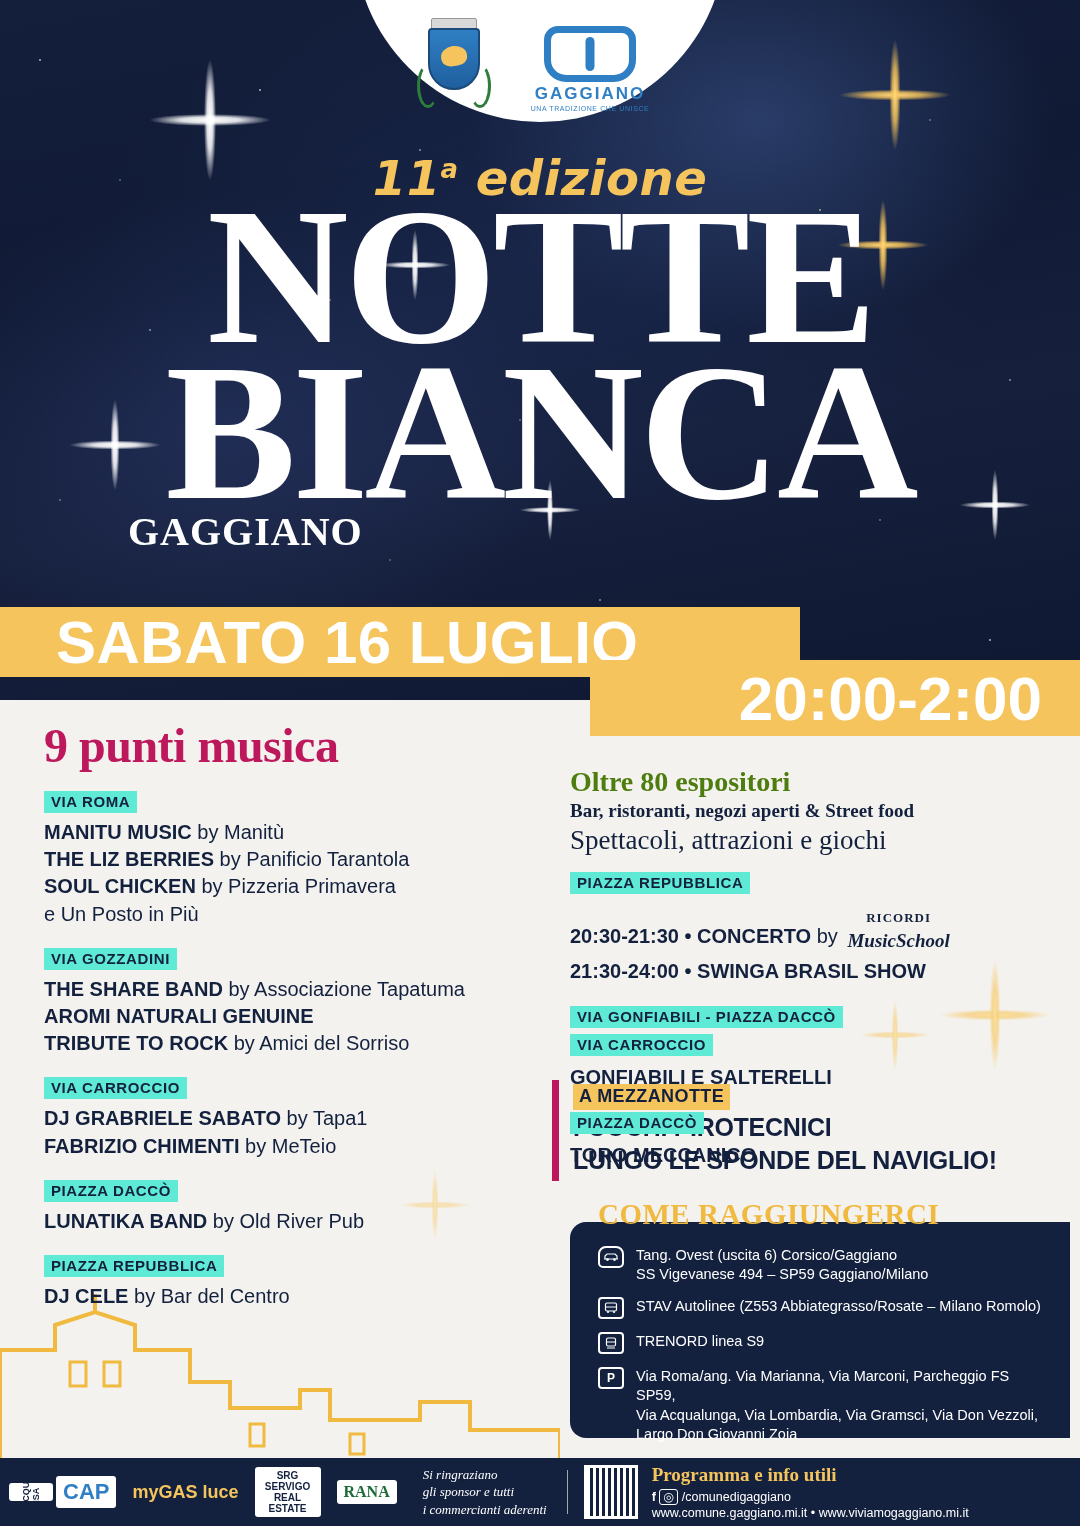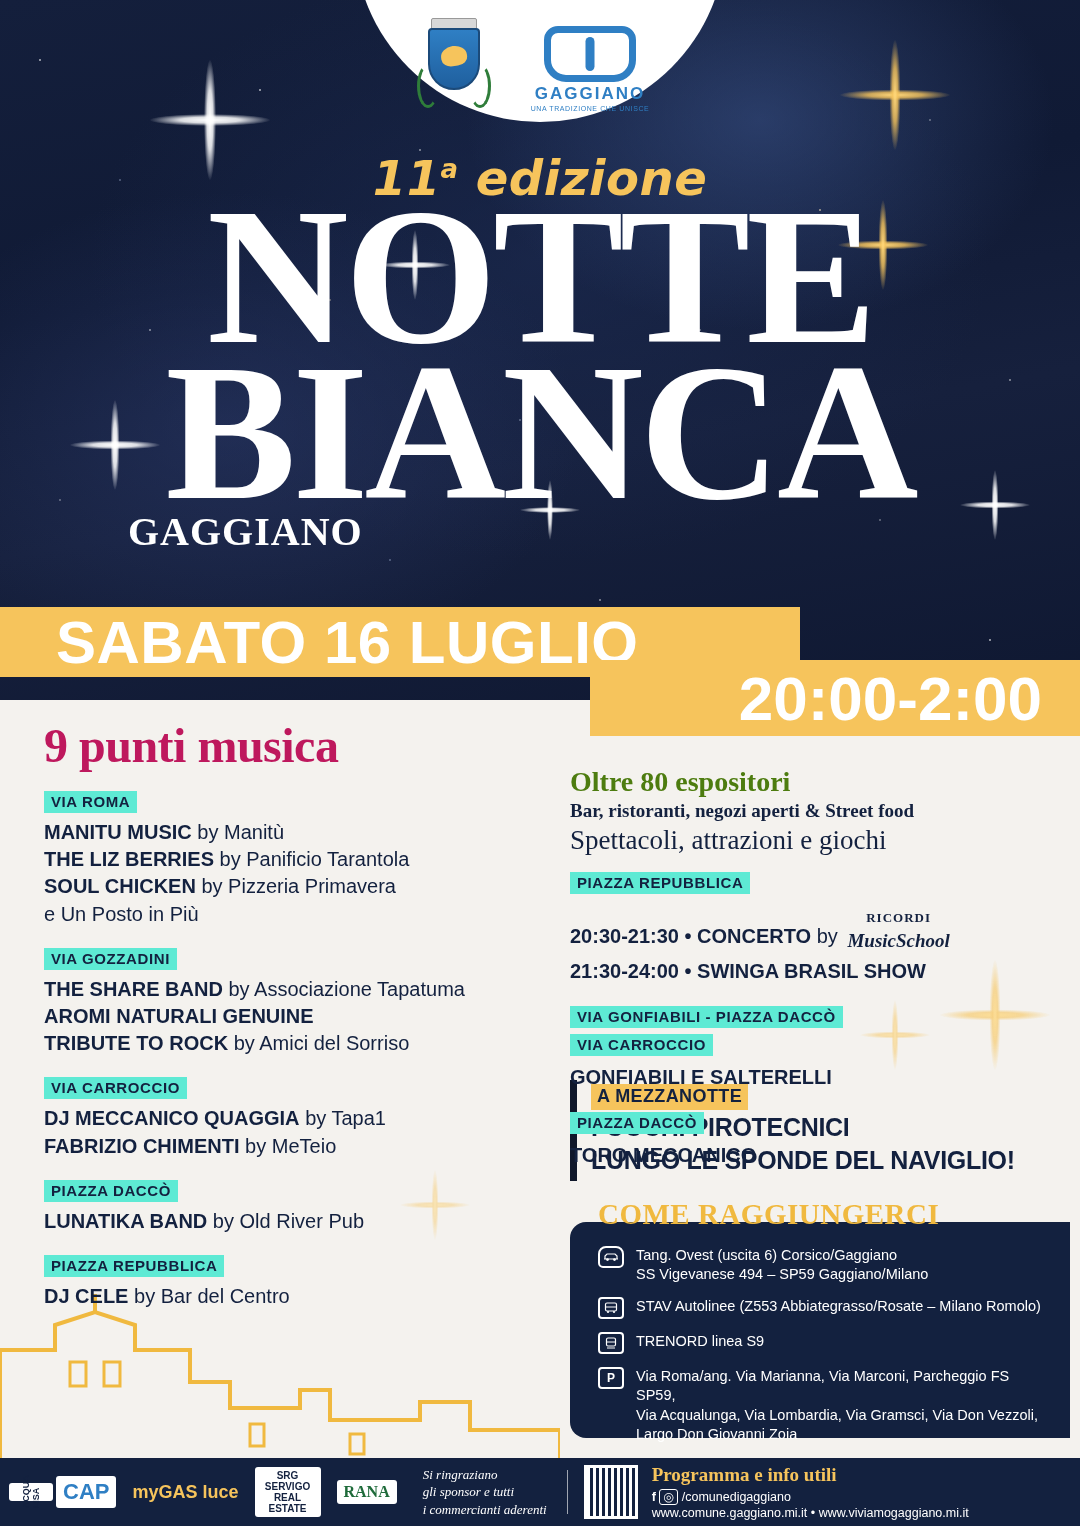--- a/index.html
+++ b/index.html
@@ -170,22 +170,22 @@
 
   .prog-line { font-size: 20px; color: #13213f; font-weight: 700; line-height: 1.5; }
   .prog-line .lite { font-weight: 400; }
   .ricordi {
     display:inline-block; text-align:center; margin-left:4px; vertical-align: -4px;
   }
   .ricordi .r1 { font-family:"Liberation Serif", serif; font-size: 13px; letter-spacing:1px; color:#13213f; }
   .ricordi .r2 { font-family:"Liberation Serif", serif; font-style: italic; font-size: 19px; color:#13213f; margin-top:-3px;}
 
   .fire-box {
-    position: absolute; left: 570px; top: 1080px; width: 478px;
-    border-left: 7px solid #0f172a; padding: 4px 0 6px 14px;
+    position: absolute; left: 552px; top: 1080px; width: 478px;
+    border-left: 7px solid #be185d; padding: 4px 0 6px 14px;
   }
   .fire-box .l1 { display:inline-block; background:#f6c45c; color:#13213f; font-weight:700; font-size:18px; padding: 2px 6px 3px; letter-spacing:.4px;}
   .fire-box .l2 { color:#13213f; font-weight:700; font-size:25px; line-height:1.18; letter-spacing:-.3px; margin-top:3px; }
 
   
   .reach-title {
     position:absolute; left: 598px; top: 1198px; z-index: 6;
     font-family:"Liberation Serif", serif; font-weight:700; font-size: 29px;
     color:#f0b93f; letter-spacing:.5px;
   }
@@ -317,21 +317,21 @@
 
     <div class="actblock">
       <div class="loc">VIA GOZZADINI</div>
       <div class="act"><b>THE SHARE BAND</b><span class="by"> by Associazione Tapatuma</span></div>
       <div class="act"><b>AROMI NATURALI GENUINE</b><span class="by"></span></div>
       <div class="act"><b>TRIBUTE TO ROCK</b><span class="by"> by Amici del Sorriso</span></div>
     </div>
 
     <div class="actblock">
       <div class="loc">VIA CARROCCIO</div>
-      <div class="act"><b>DJ MECCANICO QUAGGIA</b><span class="by"> by Tapa1</span></div>
+      <div class="act"><b>DJ GRABRIELE SABATO</b><span class="by"> by Tapa1</span></div>
       <div class="act"><b>FABRIZIO CHIMENTI</b><span class="by"> by MeTeio</span></div>
     </div>
 
     <div class="actblock">
       <div class="loc">PIAZZA DACCÒ</div>
       <div class="act"><b>LUNATIKA BAND</b><span class="by"> by Old River Pub</span></div>
     </div>
 
     <div class="actblock">
       <div class="loc">PIAZZA REPUBBLICA</div>

